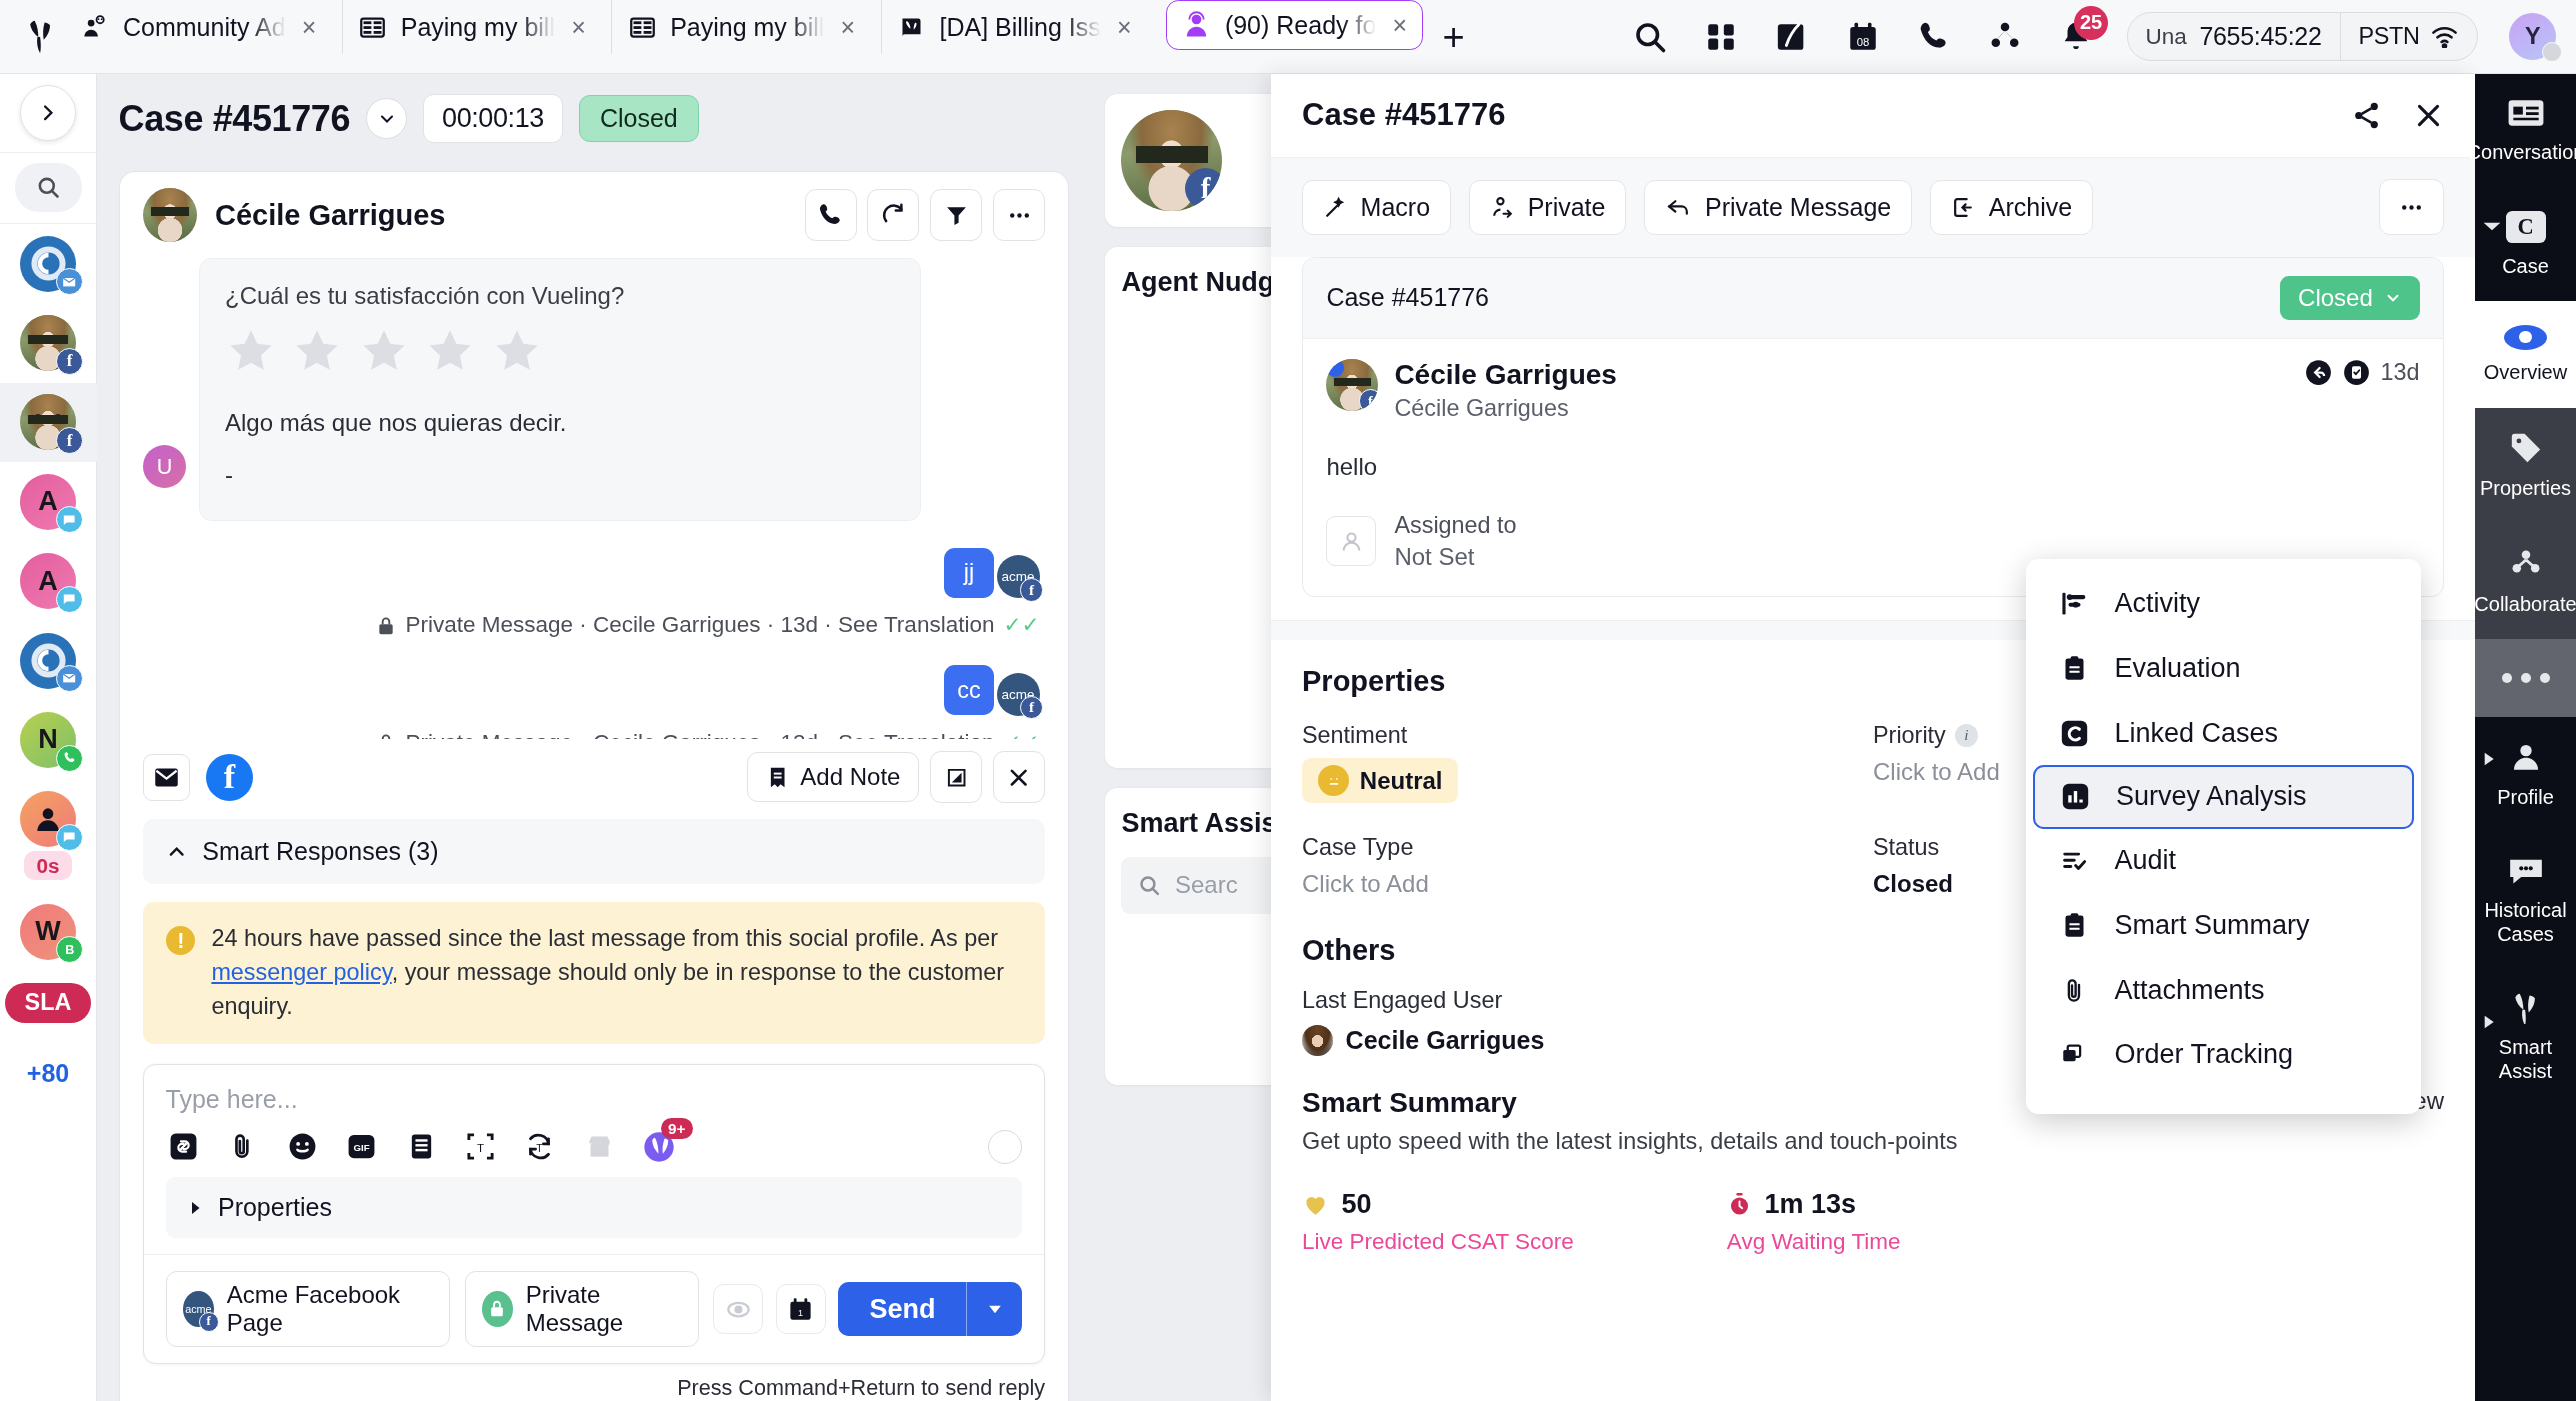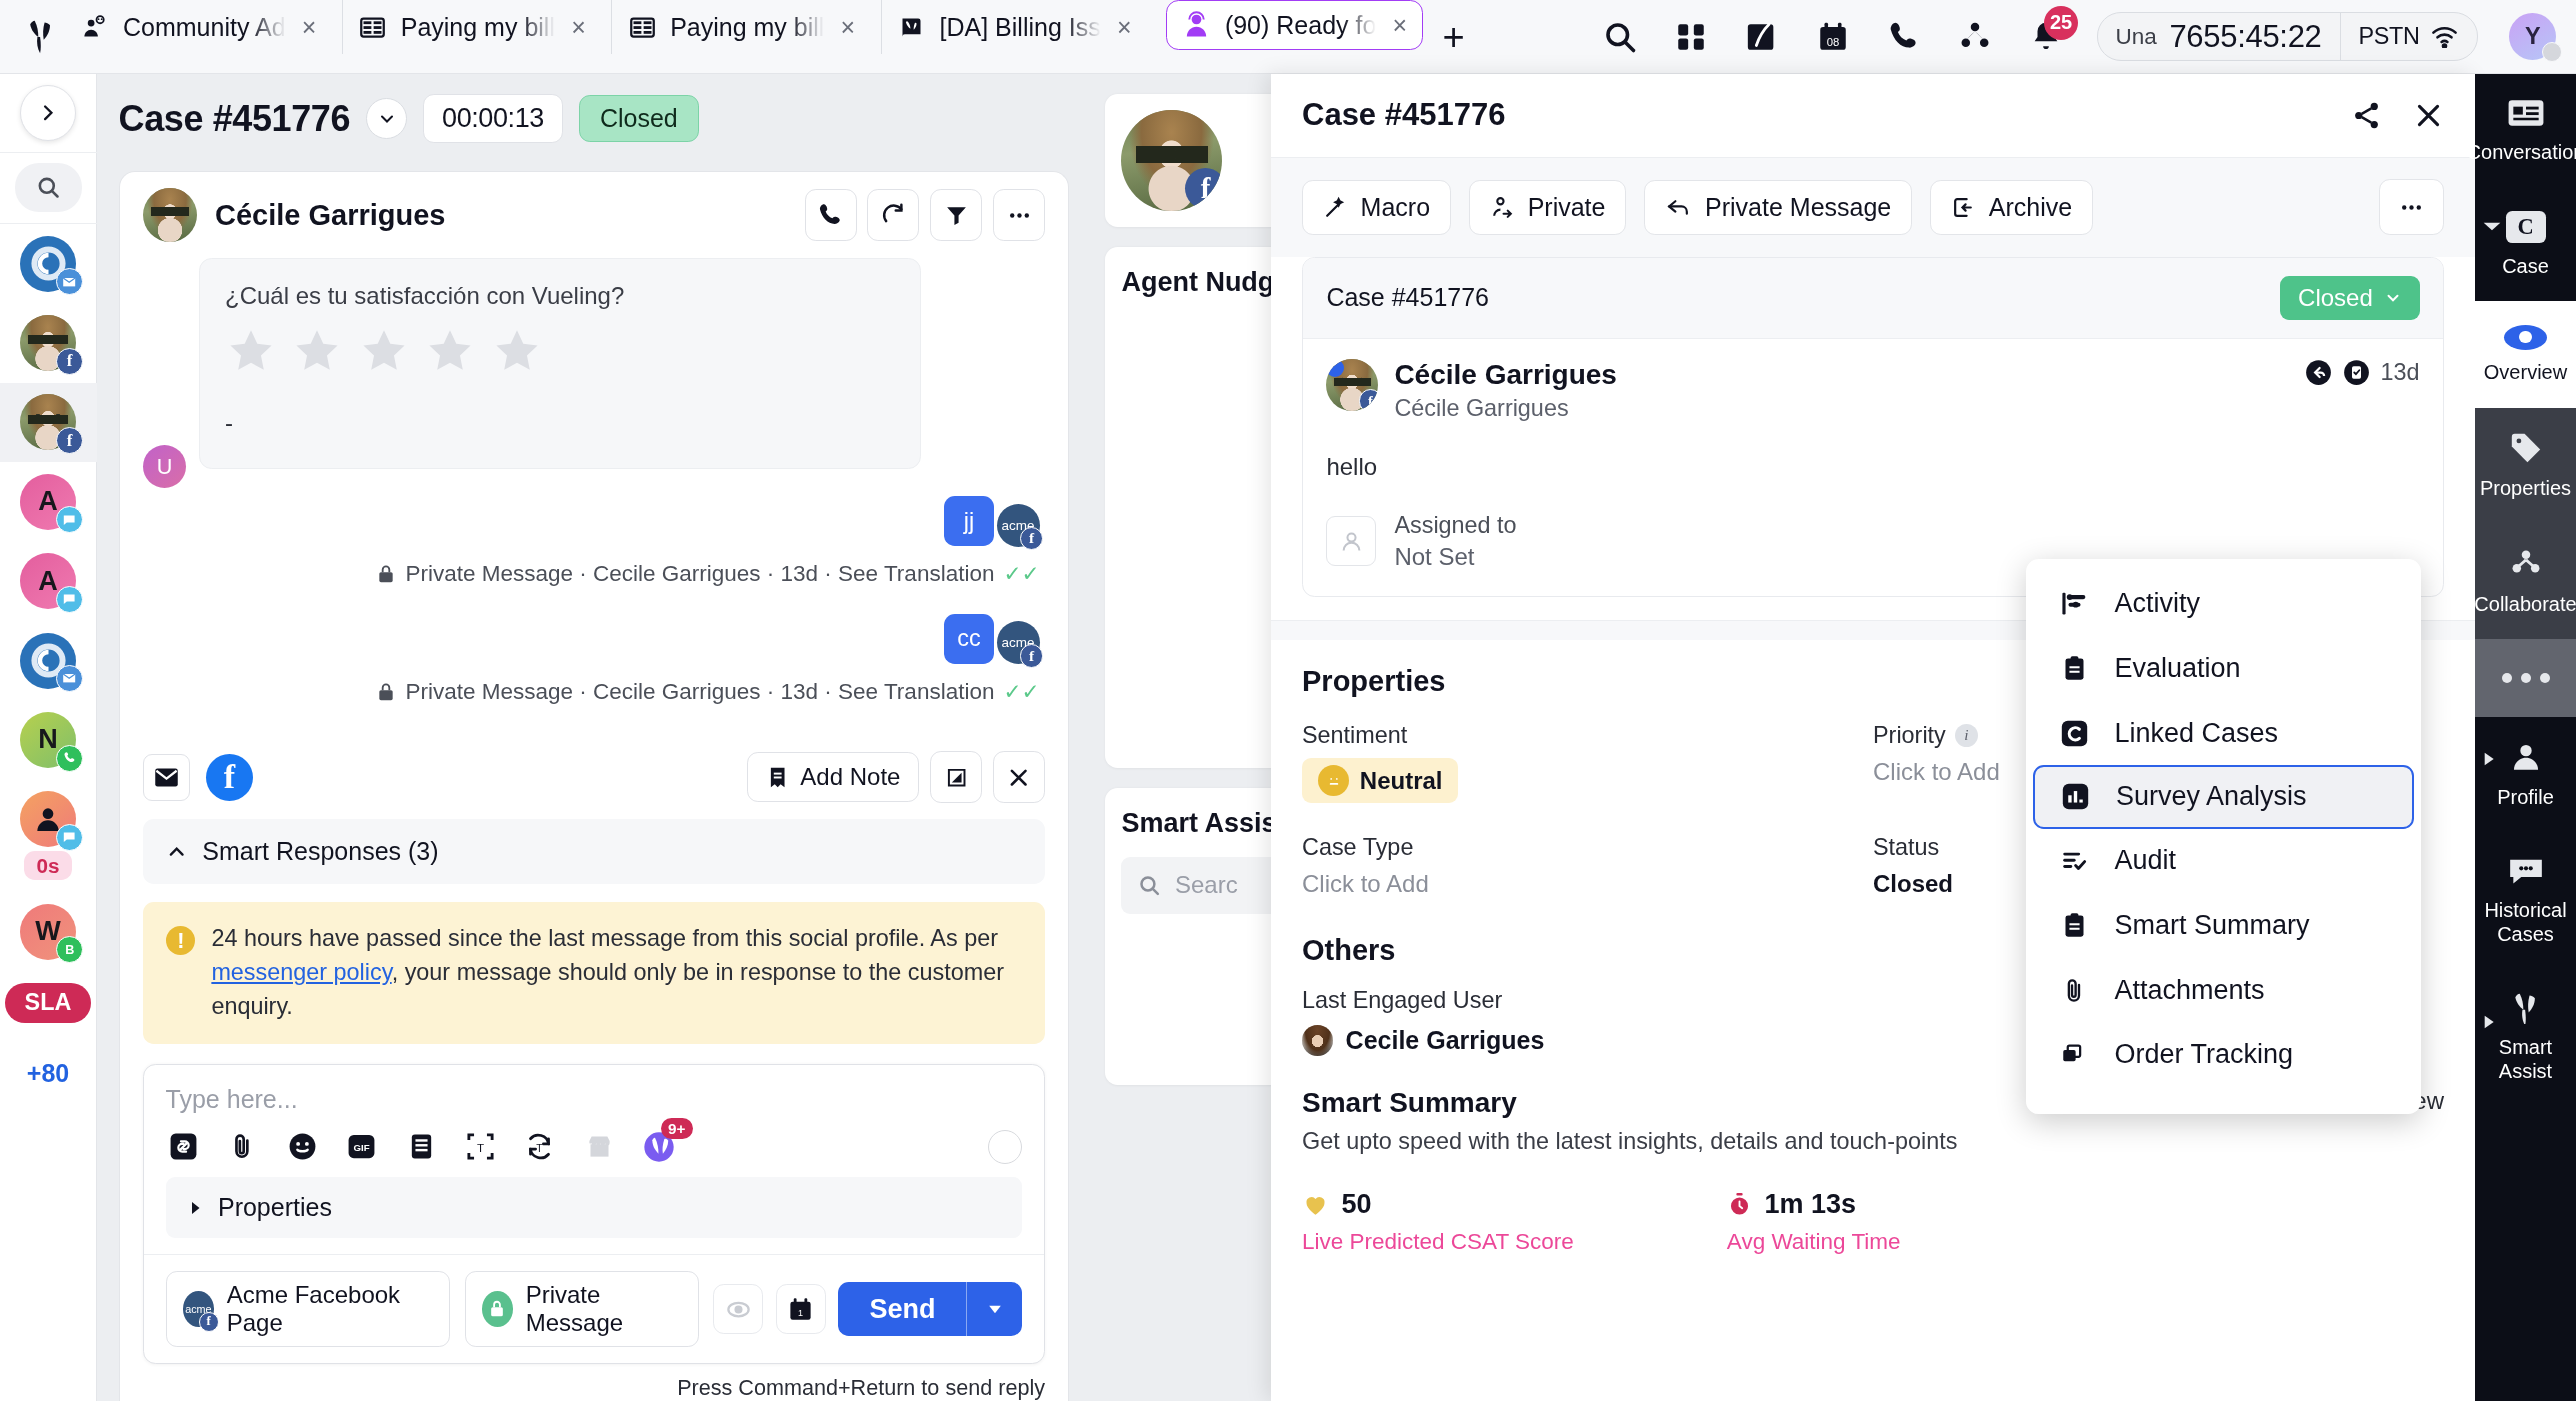--- a/index.html
+++ b/index.html
@@ -44,21 +44,21 @@
     display:flex; align-items:center; justify-content:center; padding:0 5.4px;
   }
   .statuspill {
     display:flex; align-items:flex-end; height:49px; border:0.9px solid #dadde2;
     border-radius:24px; background:#f3f4f6; overflow:hidden;
   }
   .statuspill .sp-left { display:flex; align-items:center; gap:12.6px; padding:0 18px; height:100%; }
   .statuspill .sp-div { width:0.9px; height:100%; background:#dadde2; }
   .statuspill .sp-right { display:flex; align-items:center; gap:10.8px; padding:0 18px; height:100%; }
   .sp-label { font-size:22.5px; color:#3d4049; }
-  .sp-time { font-size:31px; color:#111320; font-weight:500; letter-spacing:-0.3px; }
+  .sp-time { font-size:25px; color:#111320; font-weight:500; letter-spacing:-0.3px; }
   .avatar-top {
     width:47px; height:47px; border-radius:50%;
     background:linear-gradient(150deg,#c9a2f5,#b6c6f7);
     display:flex; align-items:center; justify-content:center;
     font-size:23.4px; font-weight:700; color:#2a2340; position:relative;
   }
   .avatar-top .dot-off {
     position:absolute; right:-5.4px; bottom:-1.8px; width:20px; height:20px; border-radius:50%;
     background:#d5d7dc; border:1.8px solid #f7f8fa;
   }
@@ -682,20 +682,21 @@
             <svg width="52" height="52" viewBox="0 0 24 24" fill="#dcdee3">
                 <path d="M12 2l2.9 6.2 6.6.8-4.9 4.6 1.3 6.6L12 17l-5.9 3.2 1.3-6.6L2.5 9l6.6-.8L12 2z"></path>
               </svg>
             <svg width="52" height="52" viewBox="0 0 24 24" fill="#dcdee3">
                 <path d="M12 2l2.9 6.2 6.6.8-4.9 4.6 1.3 6.6L12 17l-5.9 3.2 1.3-6.6L2.5 9l6.6-.8L12 2z"></path>
               </svg>
             <svg width="52" height="52" viewBox="0 0 24 24" fill="#dcdee3">
                 <path d="M12 2l2.9 6.2 6.6.8-4.9 4.6 1.3 6.6L12 17l-5.9 3.2 1.3-6.6L2.5 9l6.6-.8L12 2z"></path>
               </svg>
           </div>
+          <div class="survey-q2">Algo más que nos quieras decir.</div>
           <div class="survey-dash">-</div>
         </div>
         <div class="u-avatar" style="top:187px;">
           <span>U</span>
         </div>
 
         <div class="out-row">
           <div class="out-bubble">
             <span>jj</span>
           </div>

